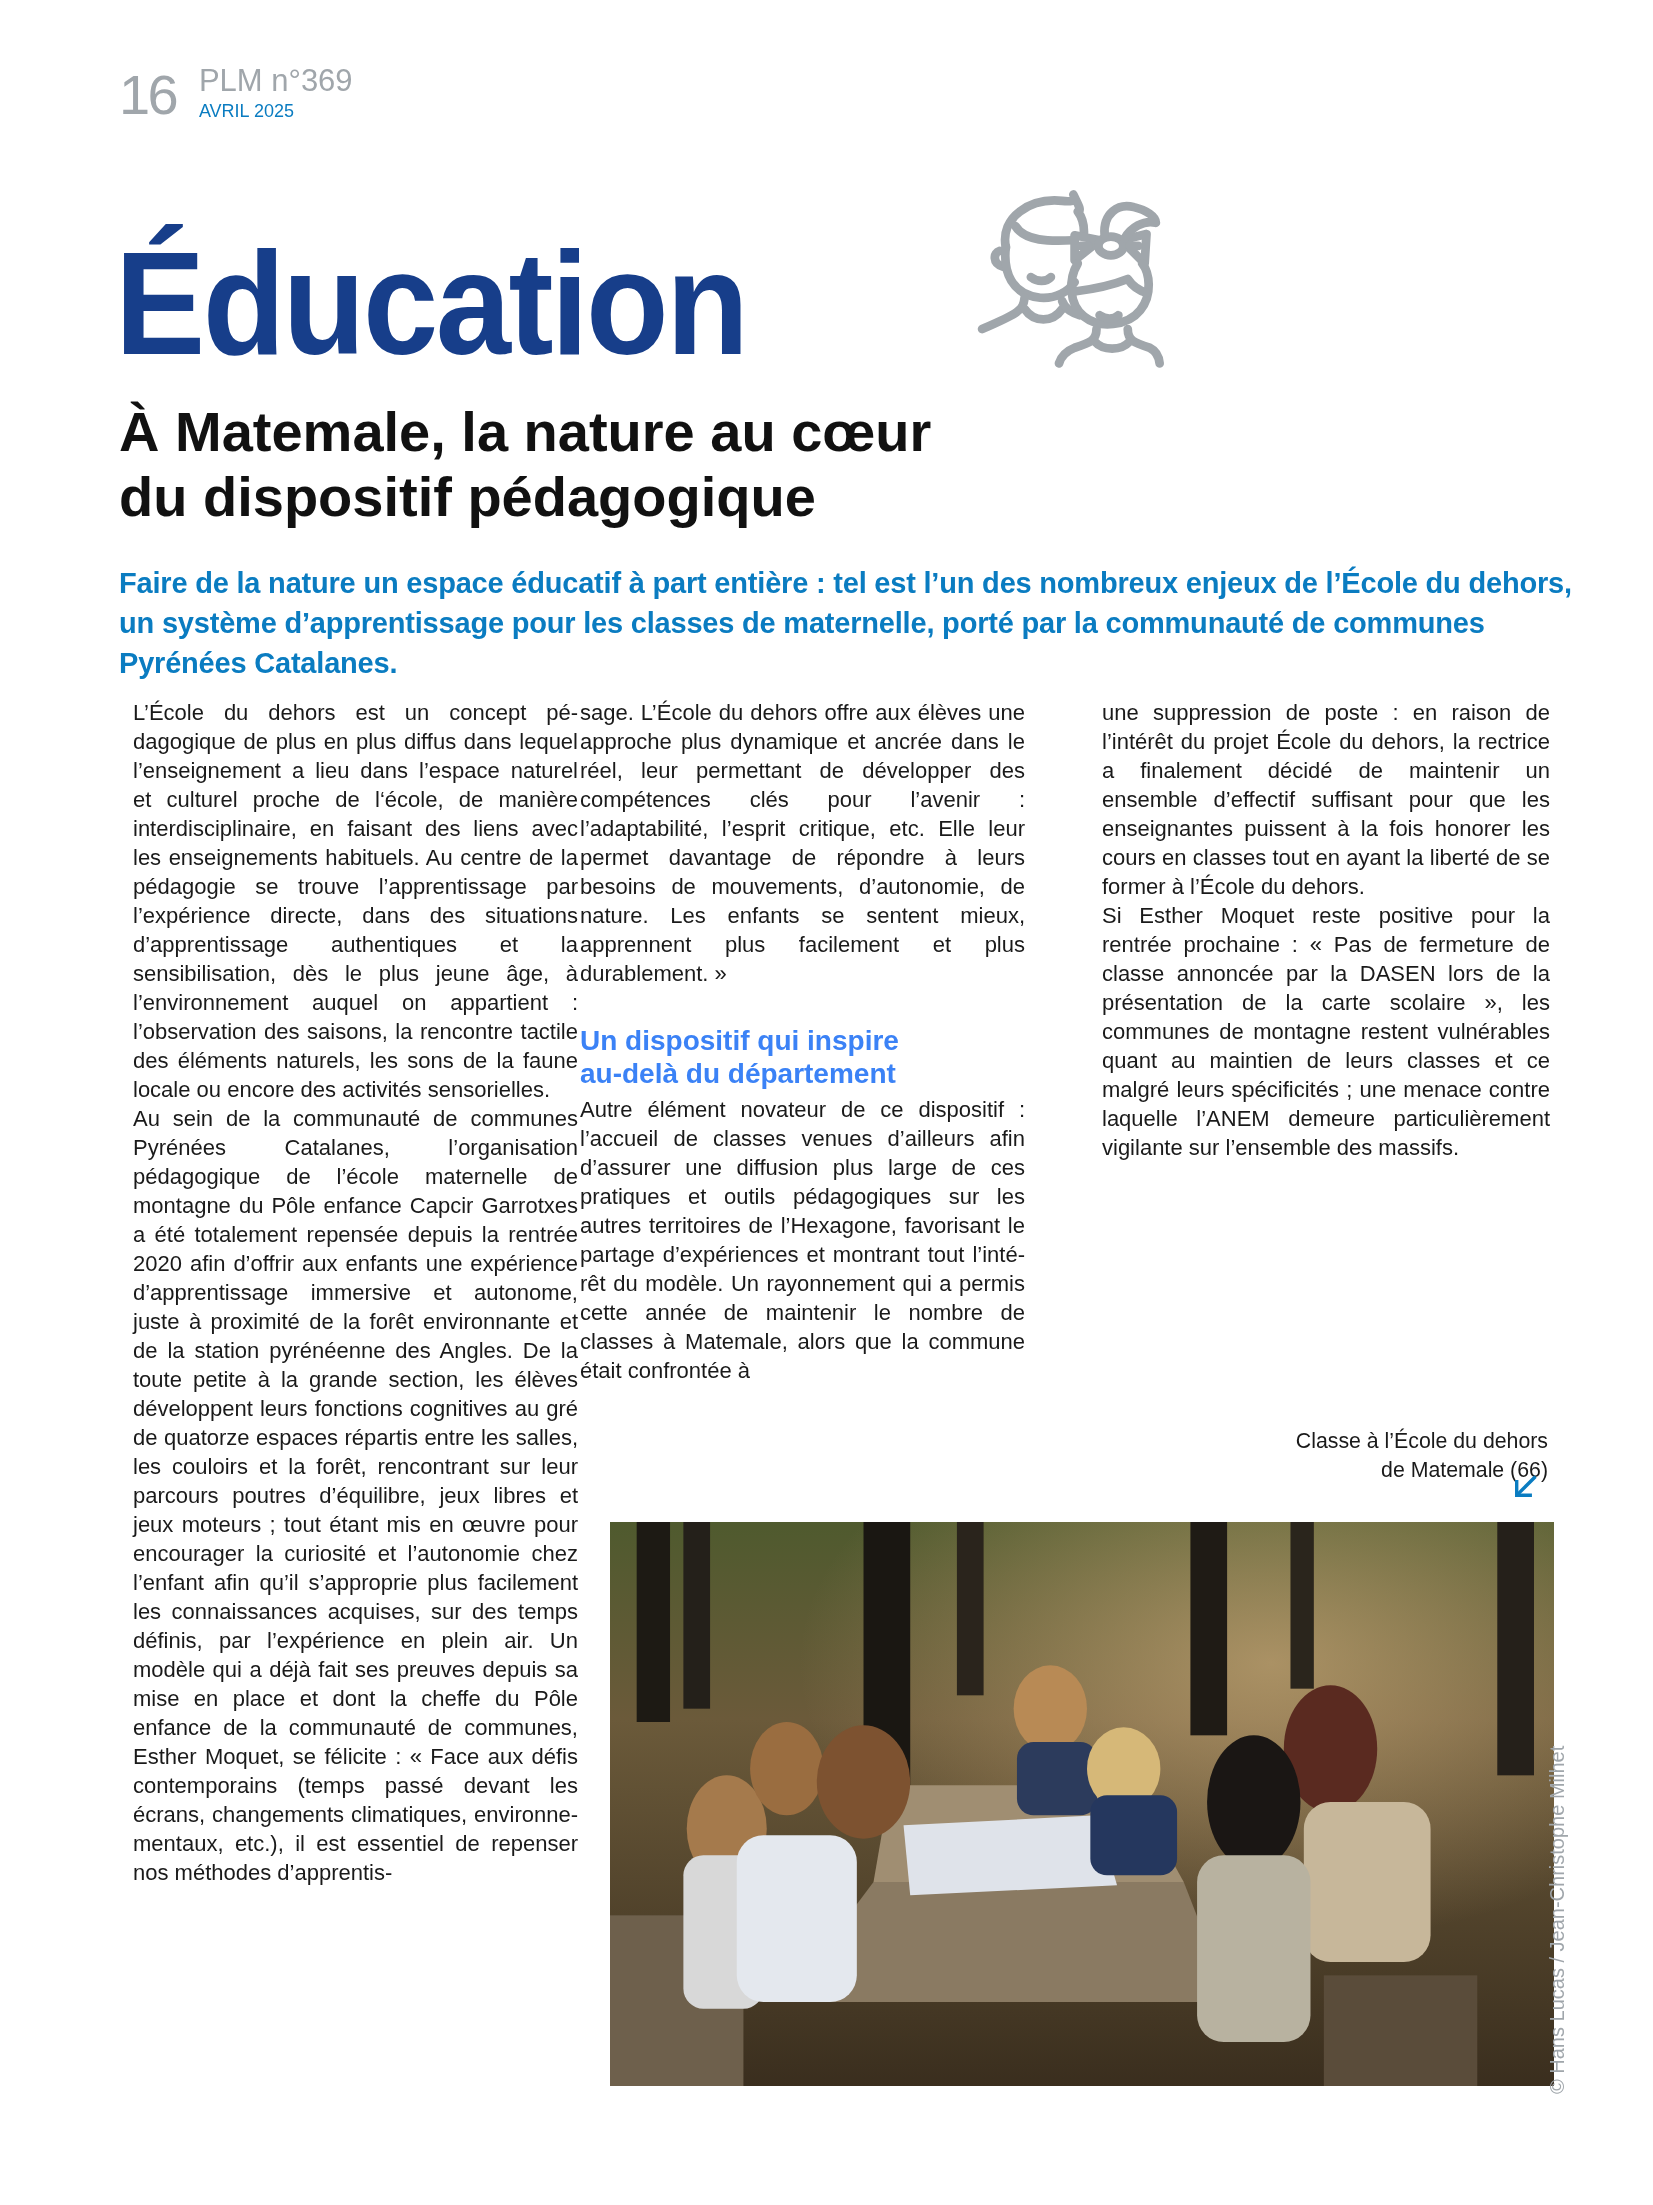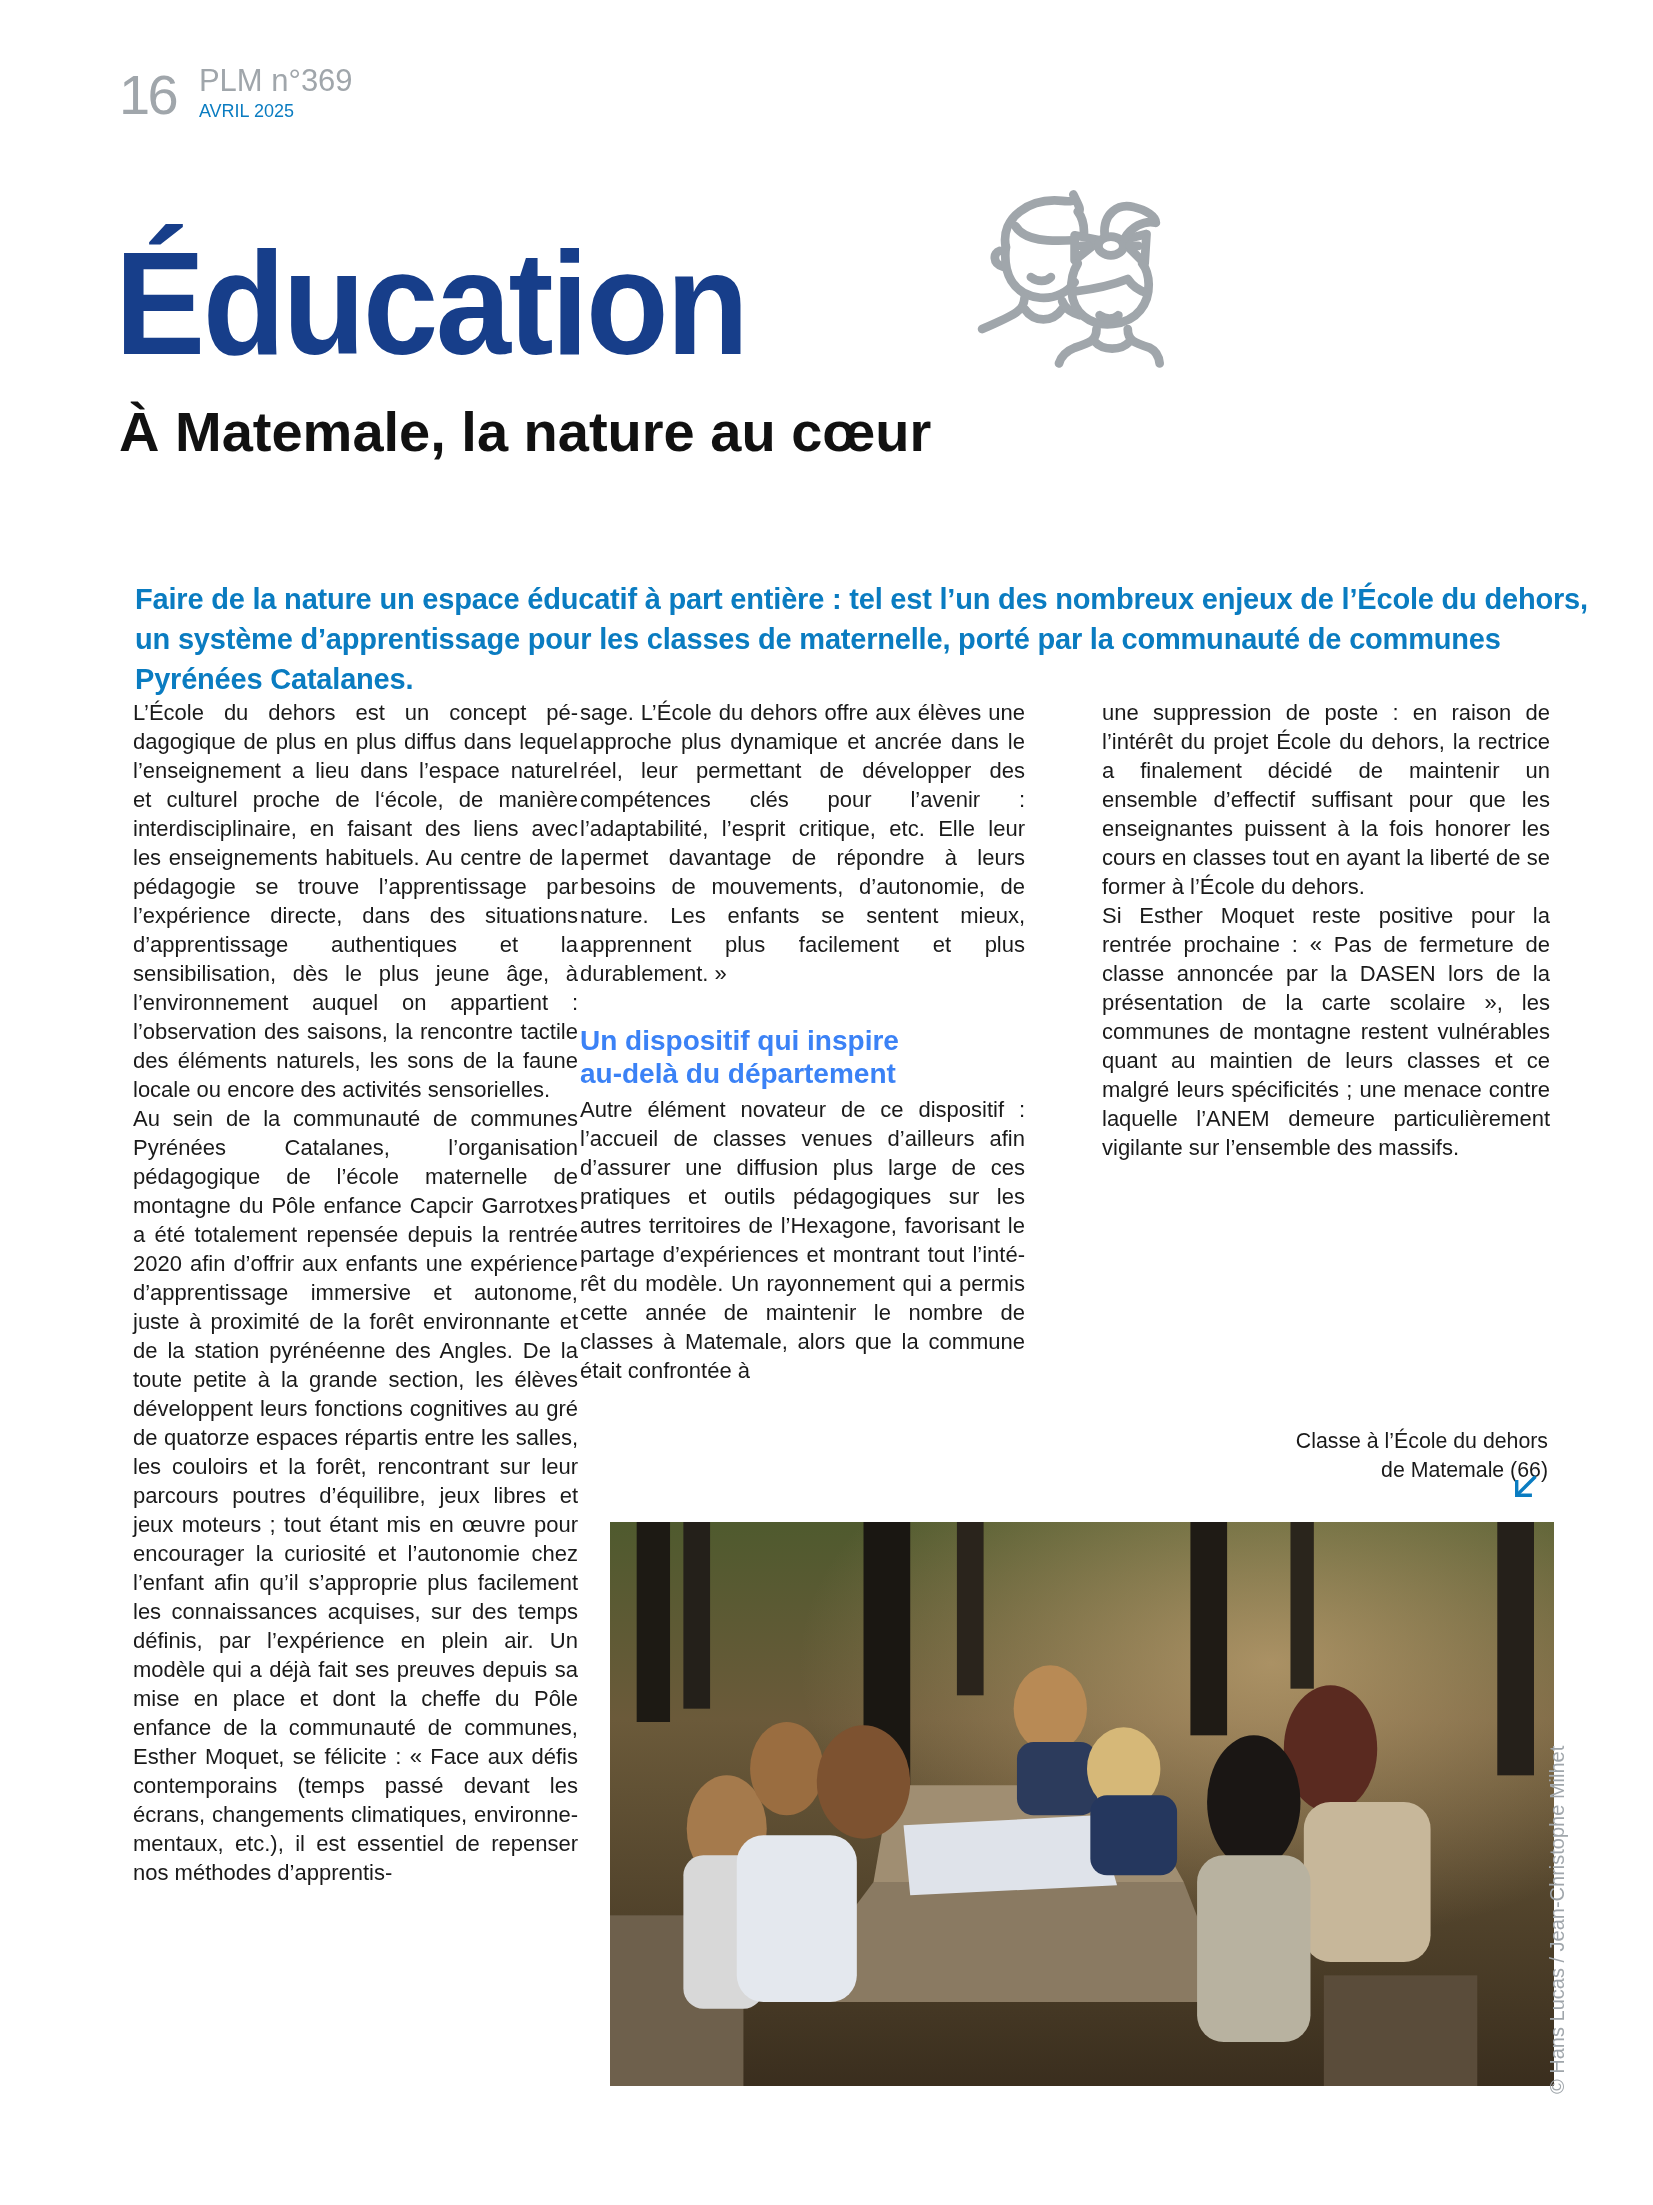--- a/index.html
+++ b/index.html
@@ -77,23 +77,24 @@
   <path d="M165 135 C150 160 150 200 175 220 C200 240 245 235 265 210 C285 185 280 150 268 135"></path>
   <path d="M160 180 C200 175 225 168 245 160 C255 175 268 180 275 182"></path>
   <path d="M200 218 C210 225 222 225 230 218"></path>
   <path d="M195 240 C195 258 185 262 160 270 C145 276 138 285 135 295"></path>
   <path d="M245 240 C245 258 255 262 280 270 C290 275 295 285 296 295"></path>
   <path d="M192 260 C205 275 235 275 248 260"></path>
 </svg>
 
 <h1 class="headline" style="margin:0;">
   <span>À Matemale, la nature au cœur</span><br>
+  <span>du dispositif pédagogique</span>
 </h1>
 
-<p class="chapo" style="margin:16px;">Faire de la nature un espace éducatif à part entière : tel est l’un des nombreux enjeux de l’École du dehors, un système d’apprentissage pour les classes de maternelle, porté par la communauté de communes Pyrénées Catalanes.</p>
+<p class="chapo" style="margin:0;">Faire de la nature un espace éducatif à part entière : tel est l’un des nombreux enjeux de l’École du dehors, un système d’apprentissage pour les classes de maternelle, porté par la communauté de communes Pyrénées Catalanes.</p>
 
 <div class="col col-1">
   <p>L’École du dehors est un concept pé­dagogique de plus en plus diffus dans lequel l’enseignement a lieu dans l’es­pace naturel et culturel proche de l‘école, de manière interdisciplinaire, en faisant des liens avec les enseigne­ments habituels. Au centre de la pé­dagogie se trouve l’apprentissage par l’expérience directe, dans des situa­tions d’apprentissage authentiques et la sensibilisation, dès le plus jeune âge, à l’environnement auquel on ap­partient : l’observation des saisons, la rencontre tactile des éléments natu­rels, les sons de la faune locale ou en­core des activités sensorielles.</p>
   <p>Au sein de la communauté de com­munes Pyrénées Catalanes, l’organi­sation pédagogique de l’école mater­nelle de montagne du Pôle enfance Capcir Garrotxes a été totalement repensée depuis la rentrée 2020 afin d’offrir aux enfants une expérience d’apprentissage immersive et auto­nome, juste à proximité de la forêt en­vironnante et de la station pyré­néenne des Angles. De la toute petite à la grande section, les élèves déve­loppent leurs fonctions cognitives au gré de quatorze espaces répartis entre les salles, les couloirs et la forêt, rencontrant sur leur parcours poutres d’équilibre, jeux libres et jeux mo­teurs ; tout étant mis en œuvre pour encourager la curiosité et l’autono­mie chez l’enfant afin qu’il s’approprie plus facilement les connaissances ac­quises, sur des temps définis, par l’ex­périence en plein air. Un modèle qui a déjà fait ses preuves depuis sa mise en place et dont la cheffe du Pôle enfance de la communauté de com­munes, Esther Moquet, se félicite : « Face aux défis contemporains (temps passé devant les écrans, changements climatiques, environne­mentaux, etc.), il est essentiel de repenser nos méthodes d’apprentis-</p>
 </div>
 
 <div class="col col-2">
   <p>sage. L’École du dehors offre aux élèves une approche plus dynamique et ancrée dans le réel, leur permet­tant de développer des compétences clés pour l’avenir : l’adaptabilité, l’es­prit critique, etc. Elle leur permet da­vantage de répondre à leurs besoins de mouvements, d’autonomie, de na­ture. Les enfants se sentent mieux, apprennent plus facilement et plus durablement. »</p>
   <h2 class="subhead">
     <span>Un dispositif qui inspire</span><br>

